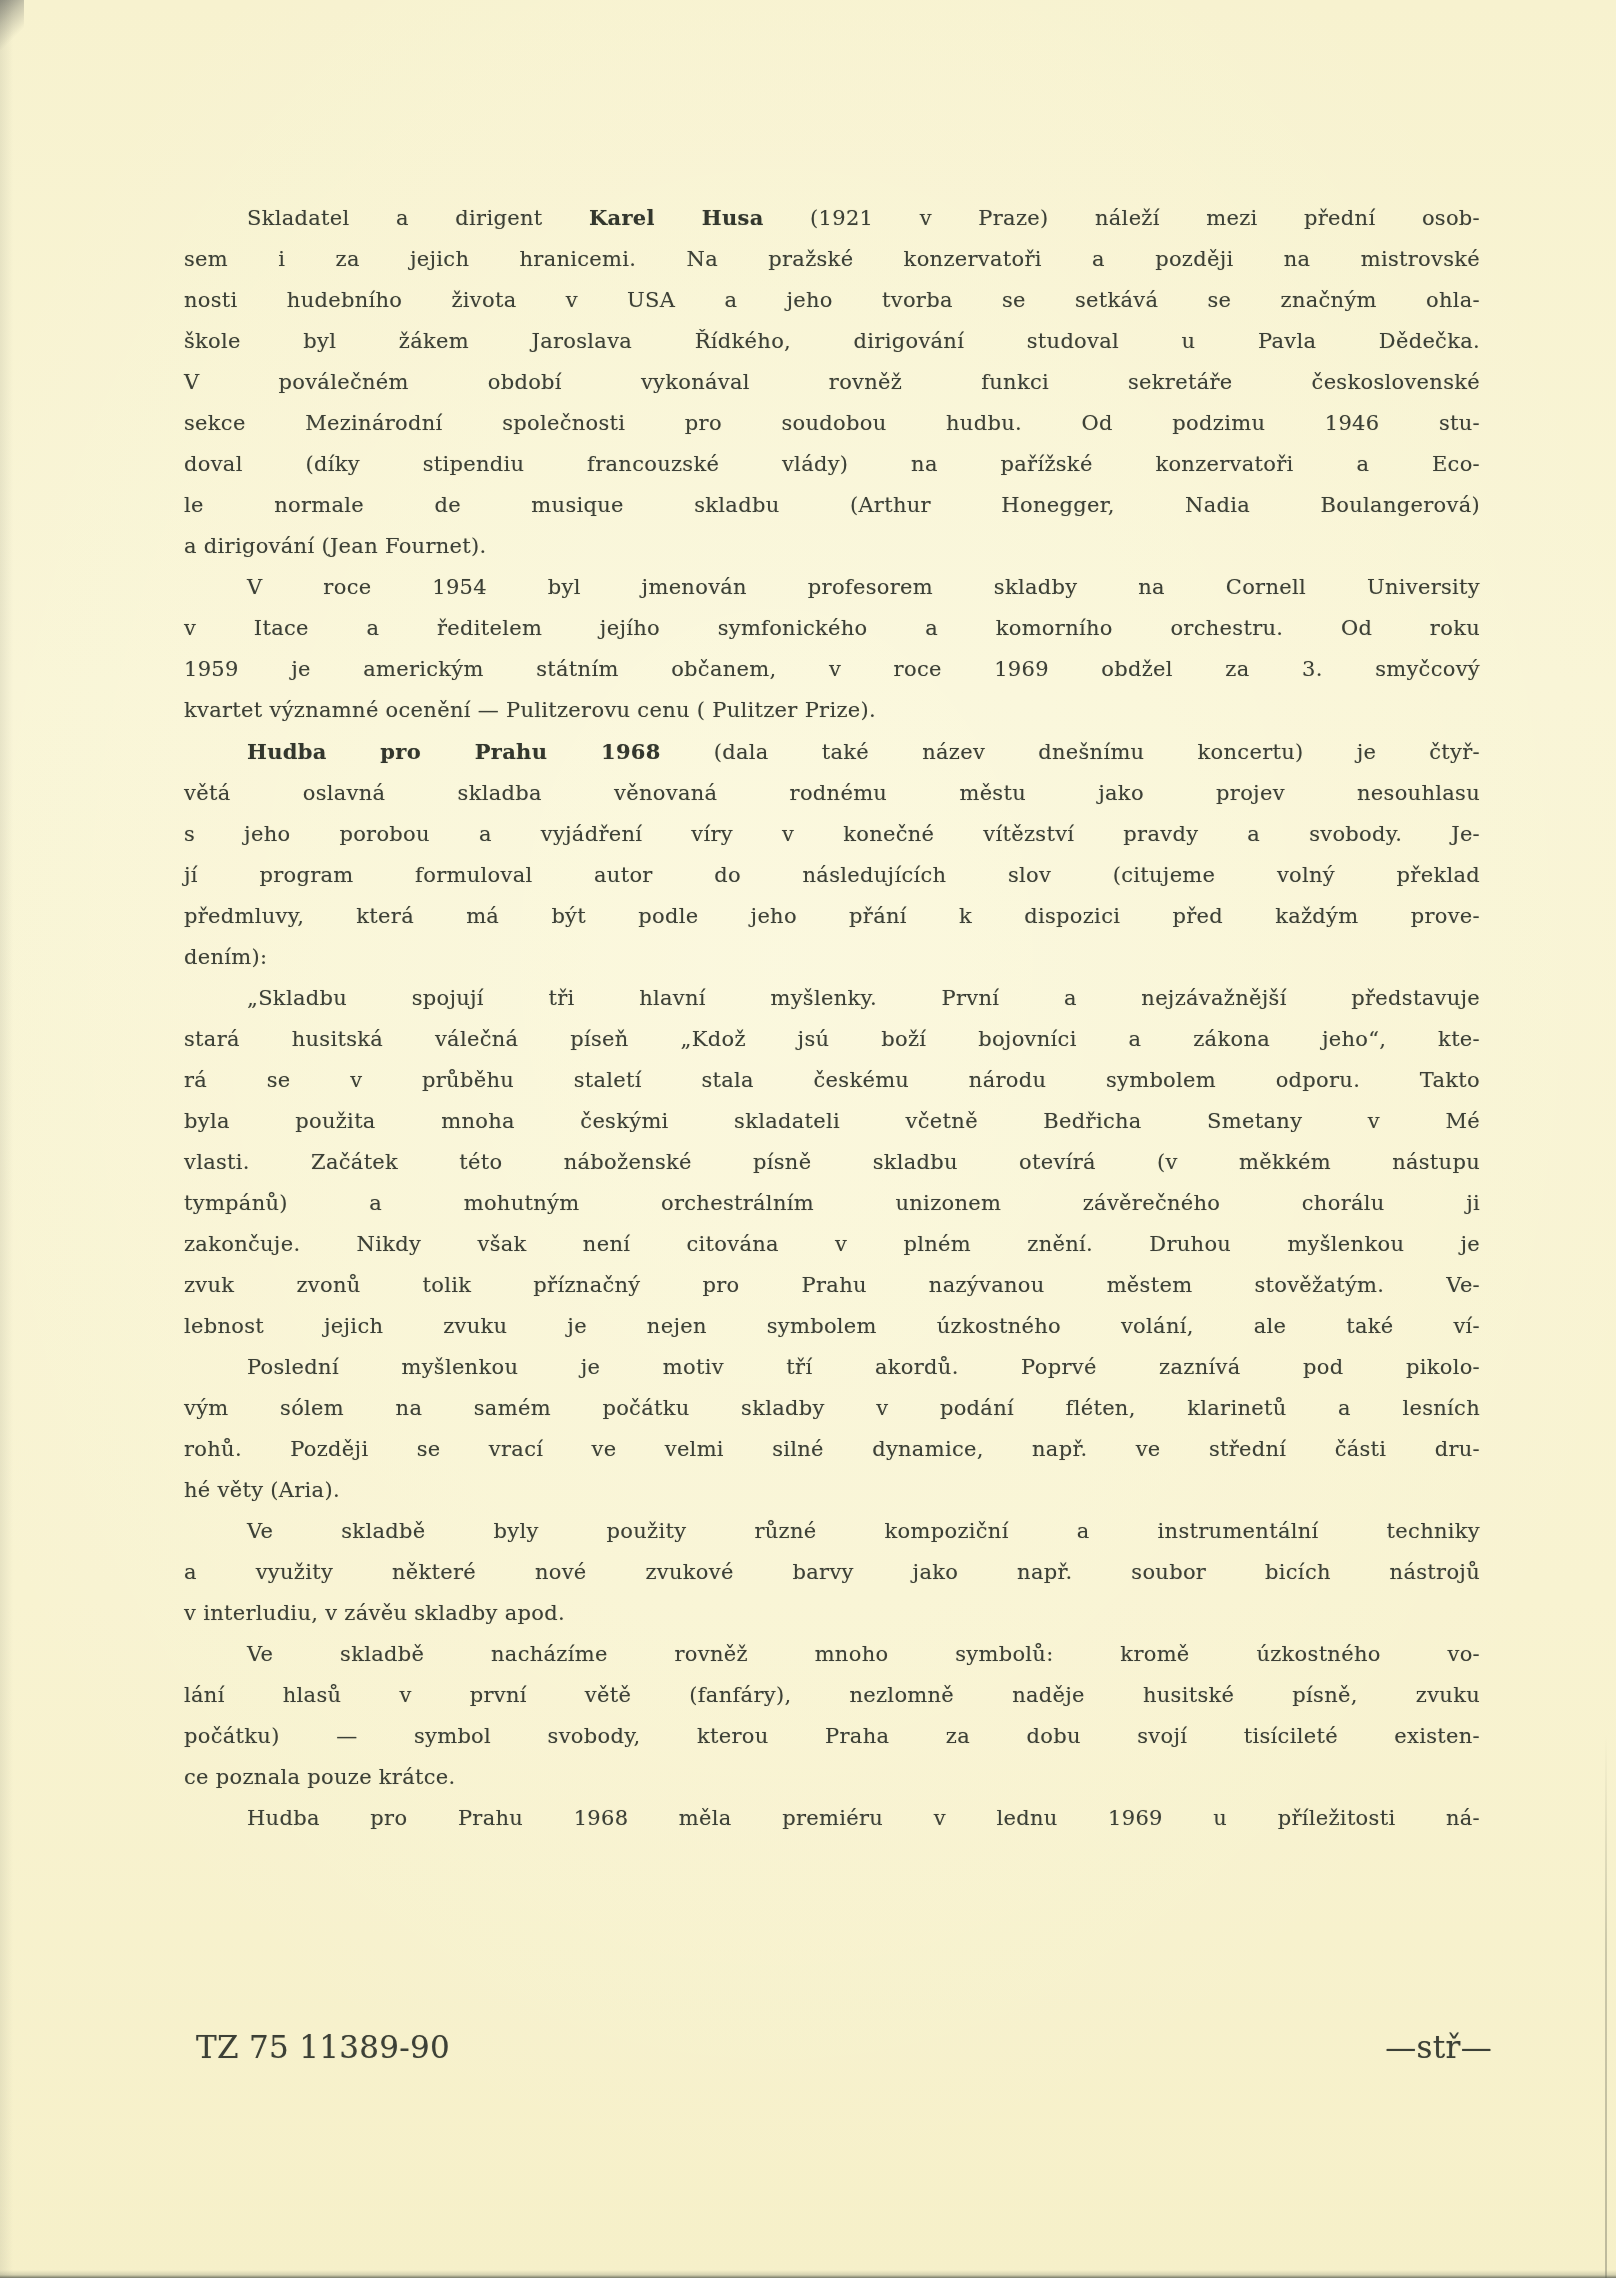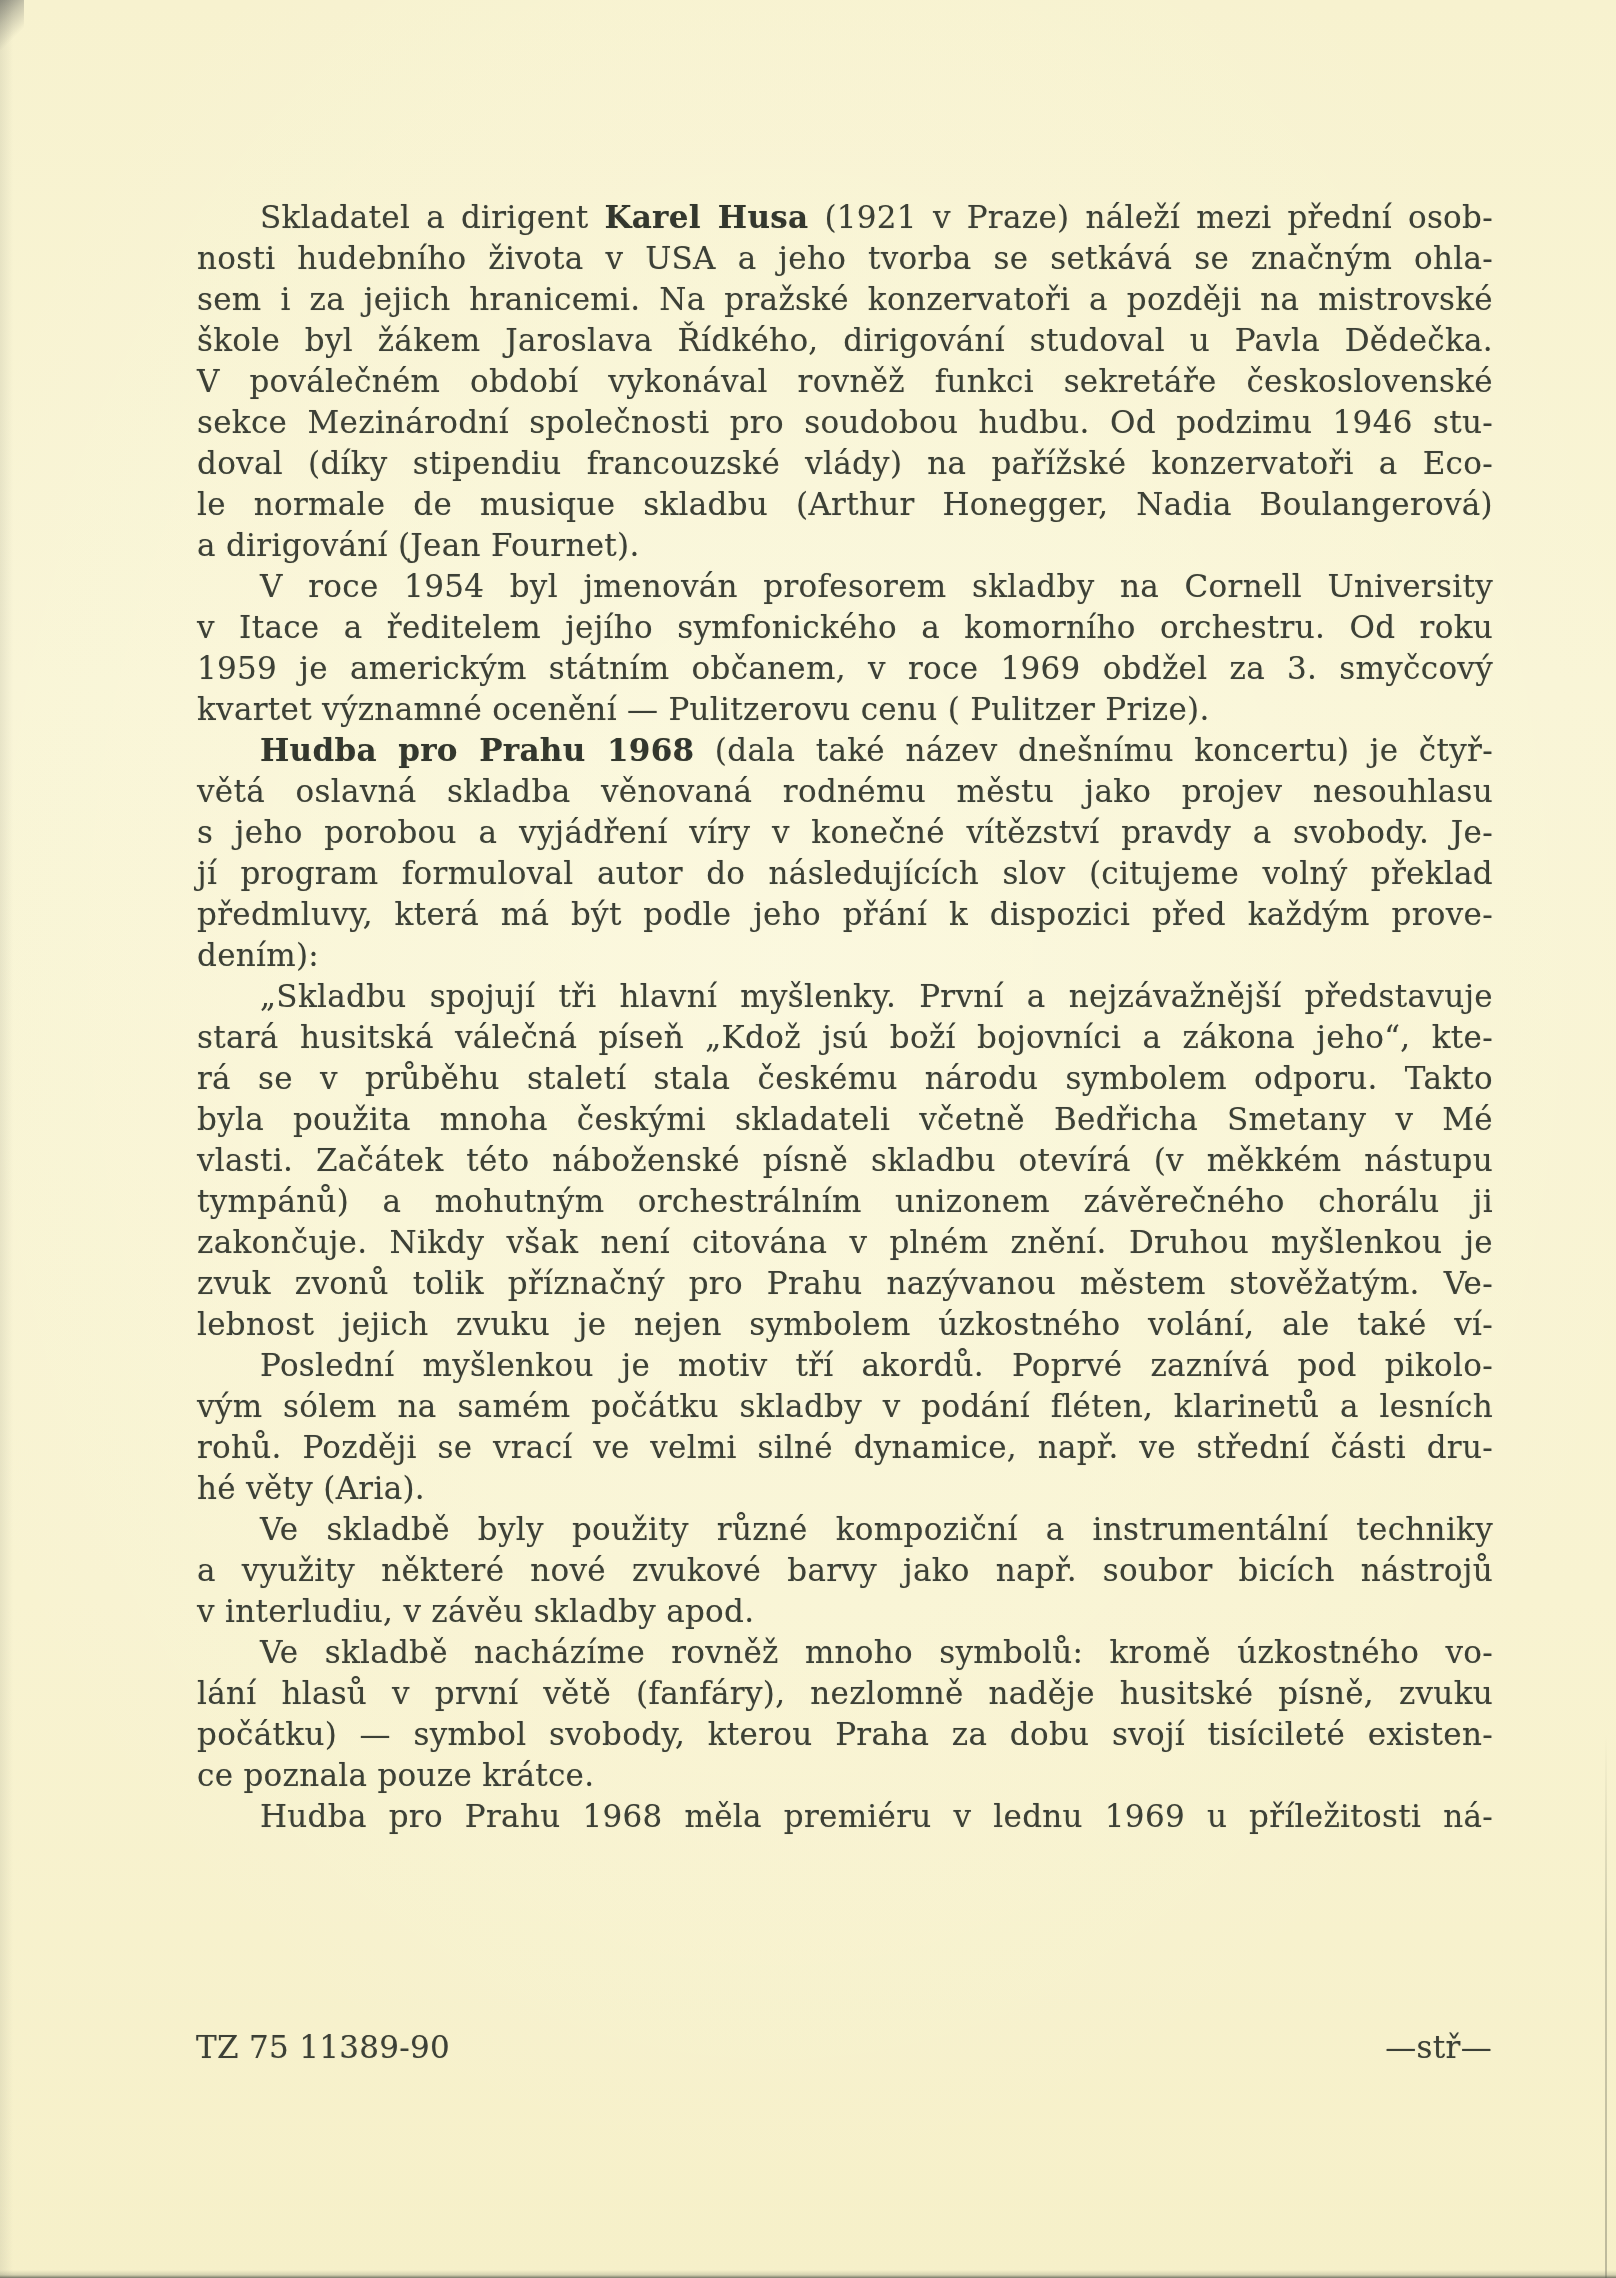--- a/index.html
+++ b/index.html
@@ -29,24 +29,24 @@
   .edge-right {
     position: absolute; right: 10px; top: 1735px; bottom: 0; width: 1.8px;
     background: linear-gradient(180deg, rgba(120,120,100,0) 0%, rgba(120,120,100,0.35) 40%, rgba(120,120,100,0.45) 100%);
   }
   .edge-left-shade {
     position: absolute; left: 0; top: 0; bottom: 0; width: 13px;
     background: linear-gradient(90deg, rgba(150,150,130,0.18), rgba(150,150,130,0));
   }
   .text-body {
     position: absolute;
-    left: 197px;
+    left: 184px;
     top: 197px;
     width: 1296px;
-    font-size: 31px;
+    font-size: 21px;
     letter-spacing: 0.3px;
     text-shadow: 0 0 0.9px rgba(60,64,54,0.35);
   }
   .para { margin: 0; }
   .para + .para { margin-top: 0; }
   .line {
     line-height: 41px;
     text-align: justify;
     text-align-last: justify;
     white-space: normal;
@@ -72,22 +72,22 @@
 
 <div class="page">
   <div class="corner-tl"></div>
   <div class="edge-left-shade"></div>
   <div class="edge-right"></div>
   <div class="edge-bottom"></div>
 
   <div class="text-body">
       <div class="para">
         <div class="line first"><span>Skladatel a dirigent </span><span class="bold">Karel Husa</span><span> (1921 v Praze) náleží mezi přední osob-</span></div>
+        <div class="line"><span>sem i za jejich hranicemi. Na pražské konzervatoři a později na mistrovské</span></div>
         <div class="line"><span>nosti hudebního života v USA a jeho tvorba se setkává se značným ohla-</span></div>
-        <div class="line"><span>sem i za jejich hranicemi. Na pražské konzervatoři a později na mistrovské</span></div>
         <div class="line"><span>škole byl žákem Jaroslava Řídkého, dirigování studoval u Pavla Dědečka.</span></div>
         <div class="line"><span>V poválečném období vykonával rovněž funkci sekretáře československé</span></div>
         <div class="line"><span>sekce Mezinárodní společnosti pro soudobou hudbu. Od podzimu 1946 stu-</span></div>
         <div class="line"><span>doval (díky stipendiu francouzské vlády) na pařížské konzervatoři a Eco-</span></div>
         <div class="line"><span>le normale de musique skladbu (Arthur Honegger, Nadia Boulangerová)</span></div>
         <div class="line last"><span>a dirigování (Jean Fournet).</span></div>
       </div>
       <div class="para">
         <div class="line first"><span>V roce 1954 byl jmenován profesorem skladby na Cornell University</span></div>
         <div class="line"><span>v Itace a ředitelem jejího symfonického a komorního orchestru. Od roku</span></div>

